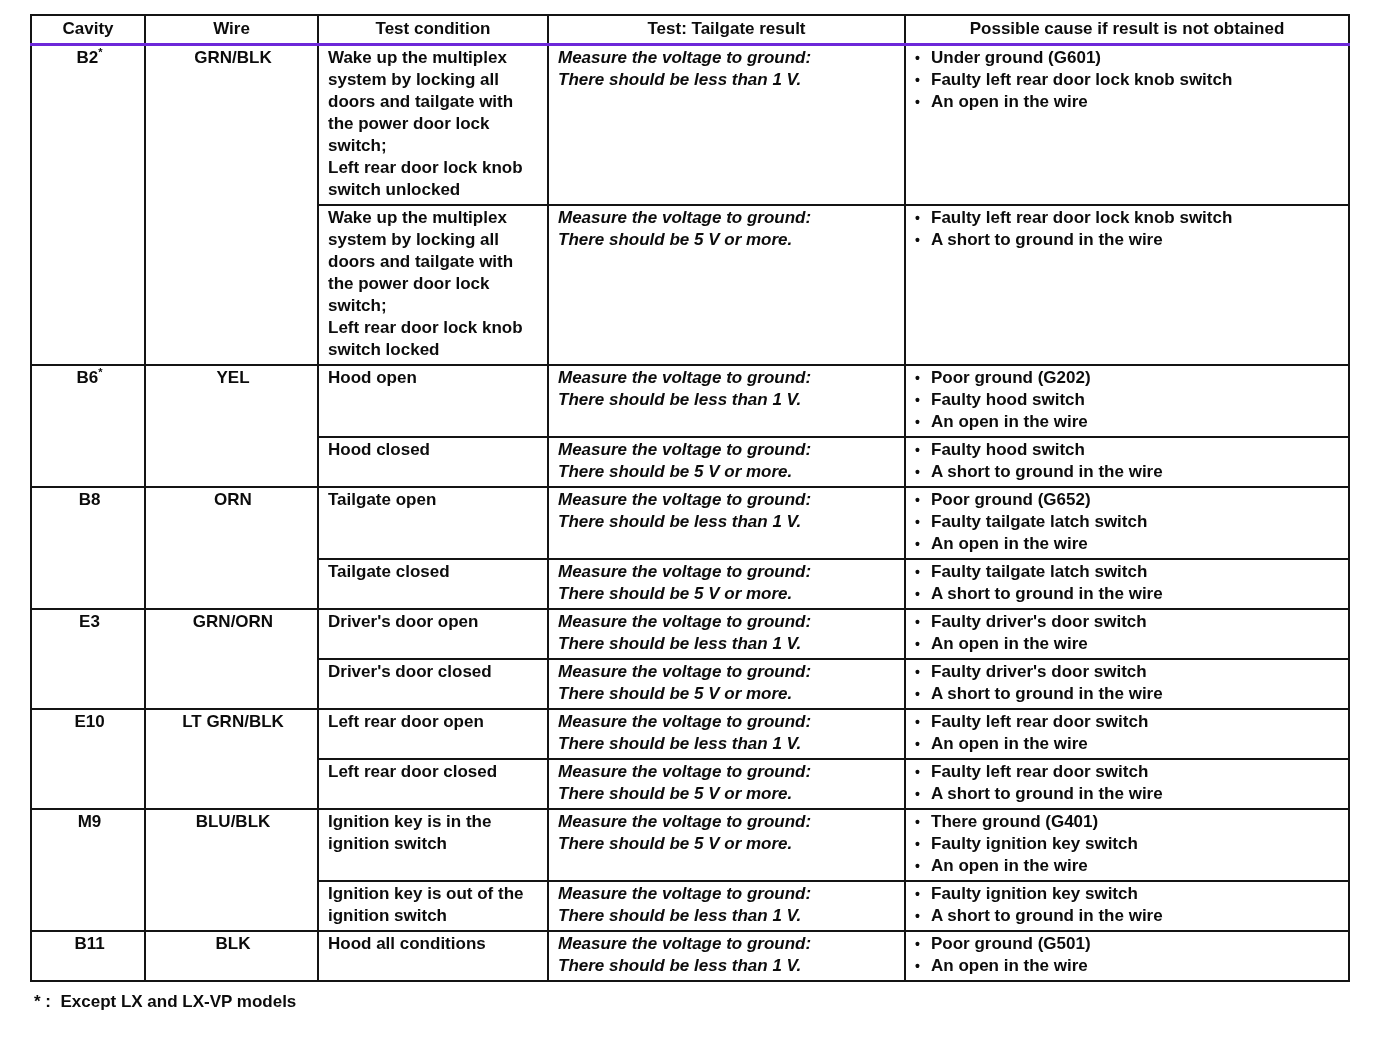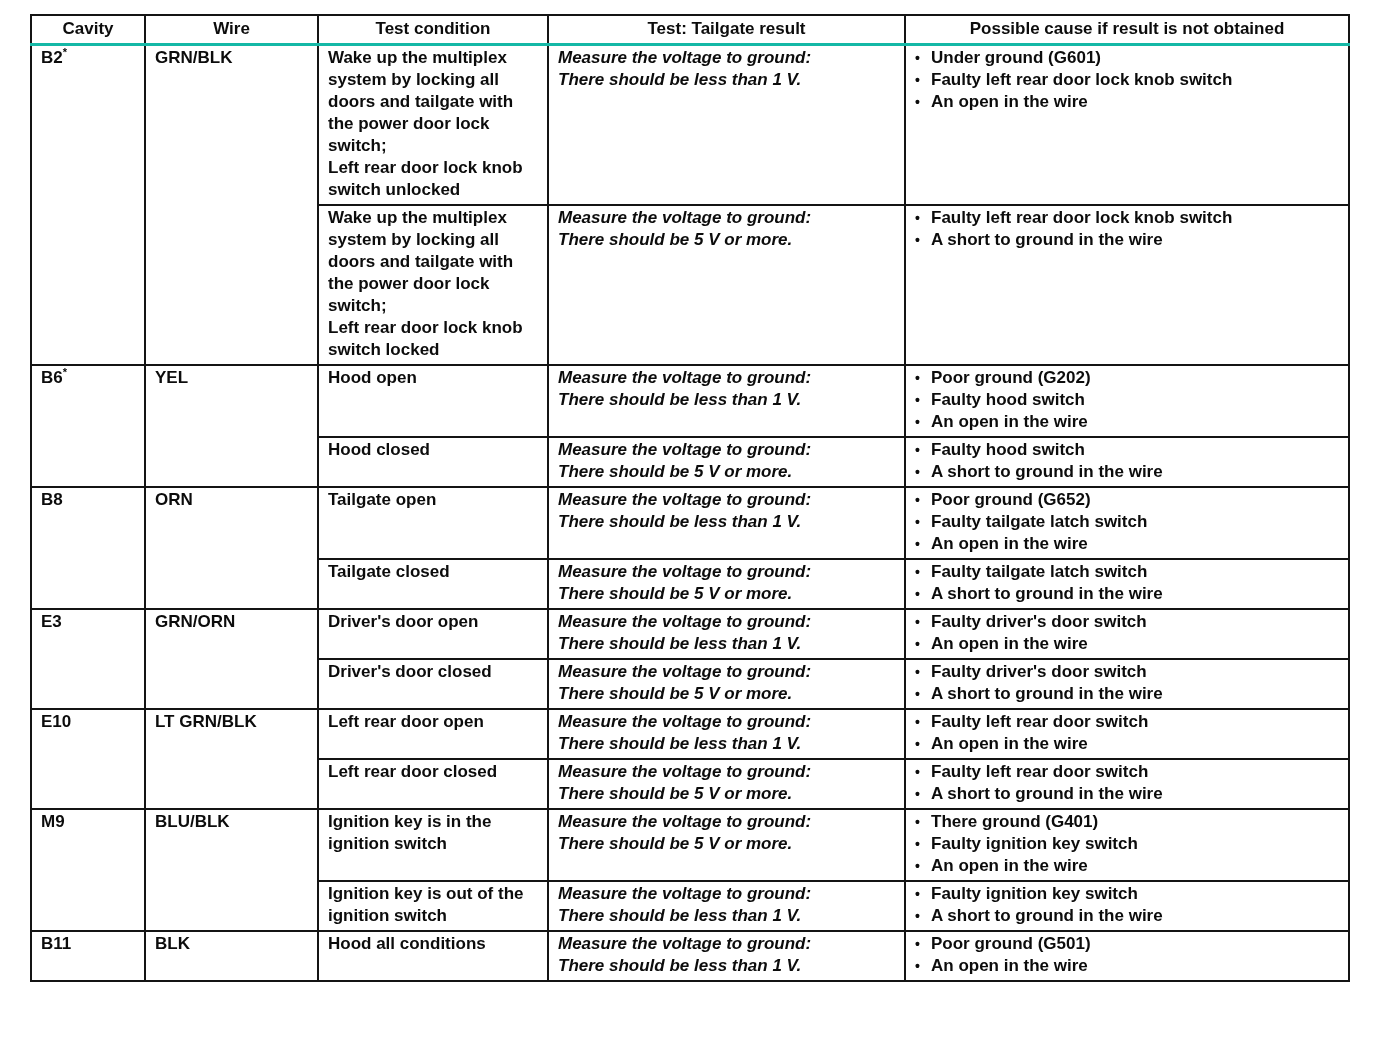--- a/index.html
+++ b/index.html
@@ -25,23 +25,24 @@
   table.tt th, table.tt td {
     border: 2px solid #141414;
     vertical-align: top;
     font-size: 17px;
     line-height: 22px;
     padding: 1px 6px 3px 9px;
   }
   table.tt th {
     text-align: center;
     padding: 2px 4px 3px 4px;
-    border-bottom: 3px solid #14b8a6;
+    border-bottom: 3px solid #6d28d9;
   }
   td.cavity, td.wire {
+    text-align: center;
     padding-top: 2px;
   }
   td.cond, td.res {
     white-space: pre-line;
     border-radius: 20px;
   }
   td.res { padding-left: 12px; font-style: italic; }
   td.cause { padding-left: 10px; }
   .cause-row { display: flex; }
   .cause-row .bullet {
@@ -309,14 +310,15 @@
             </div>
             <div class="cause-row">
               <span class="bullet">•</span>
               <span class="cause-text">An open in the wire</span>
             </div>
           </td>
         </tr>
       </tbody>
   </table>
 
+  <div class="footnote">* :  Except LX and LX-VP models</div>
 
 </div>
 
 </body></html>

